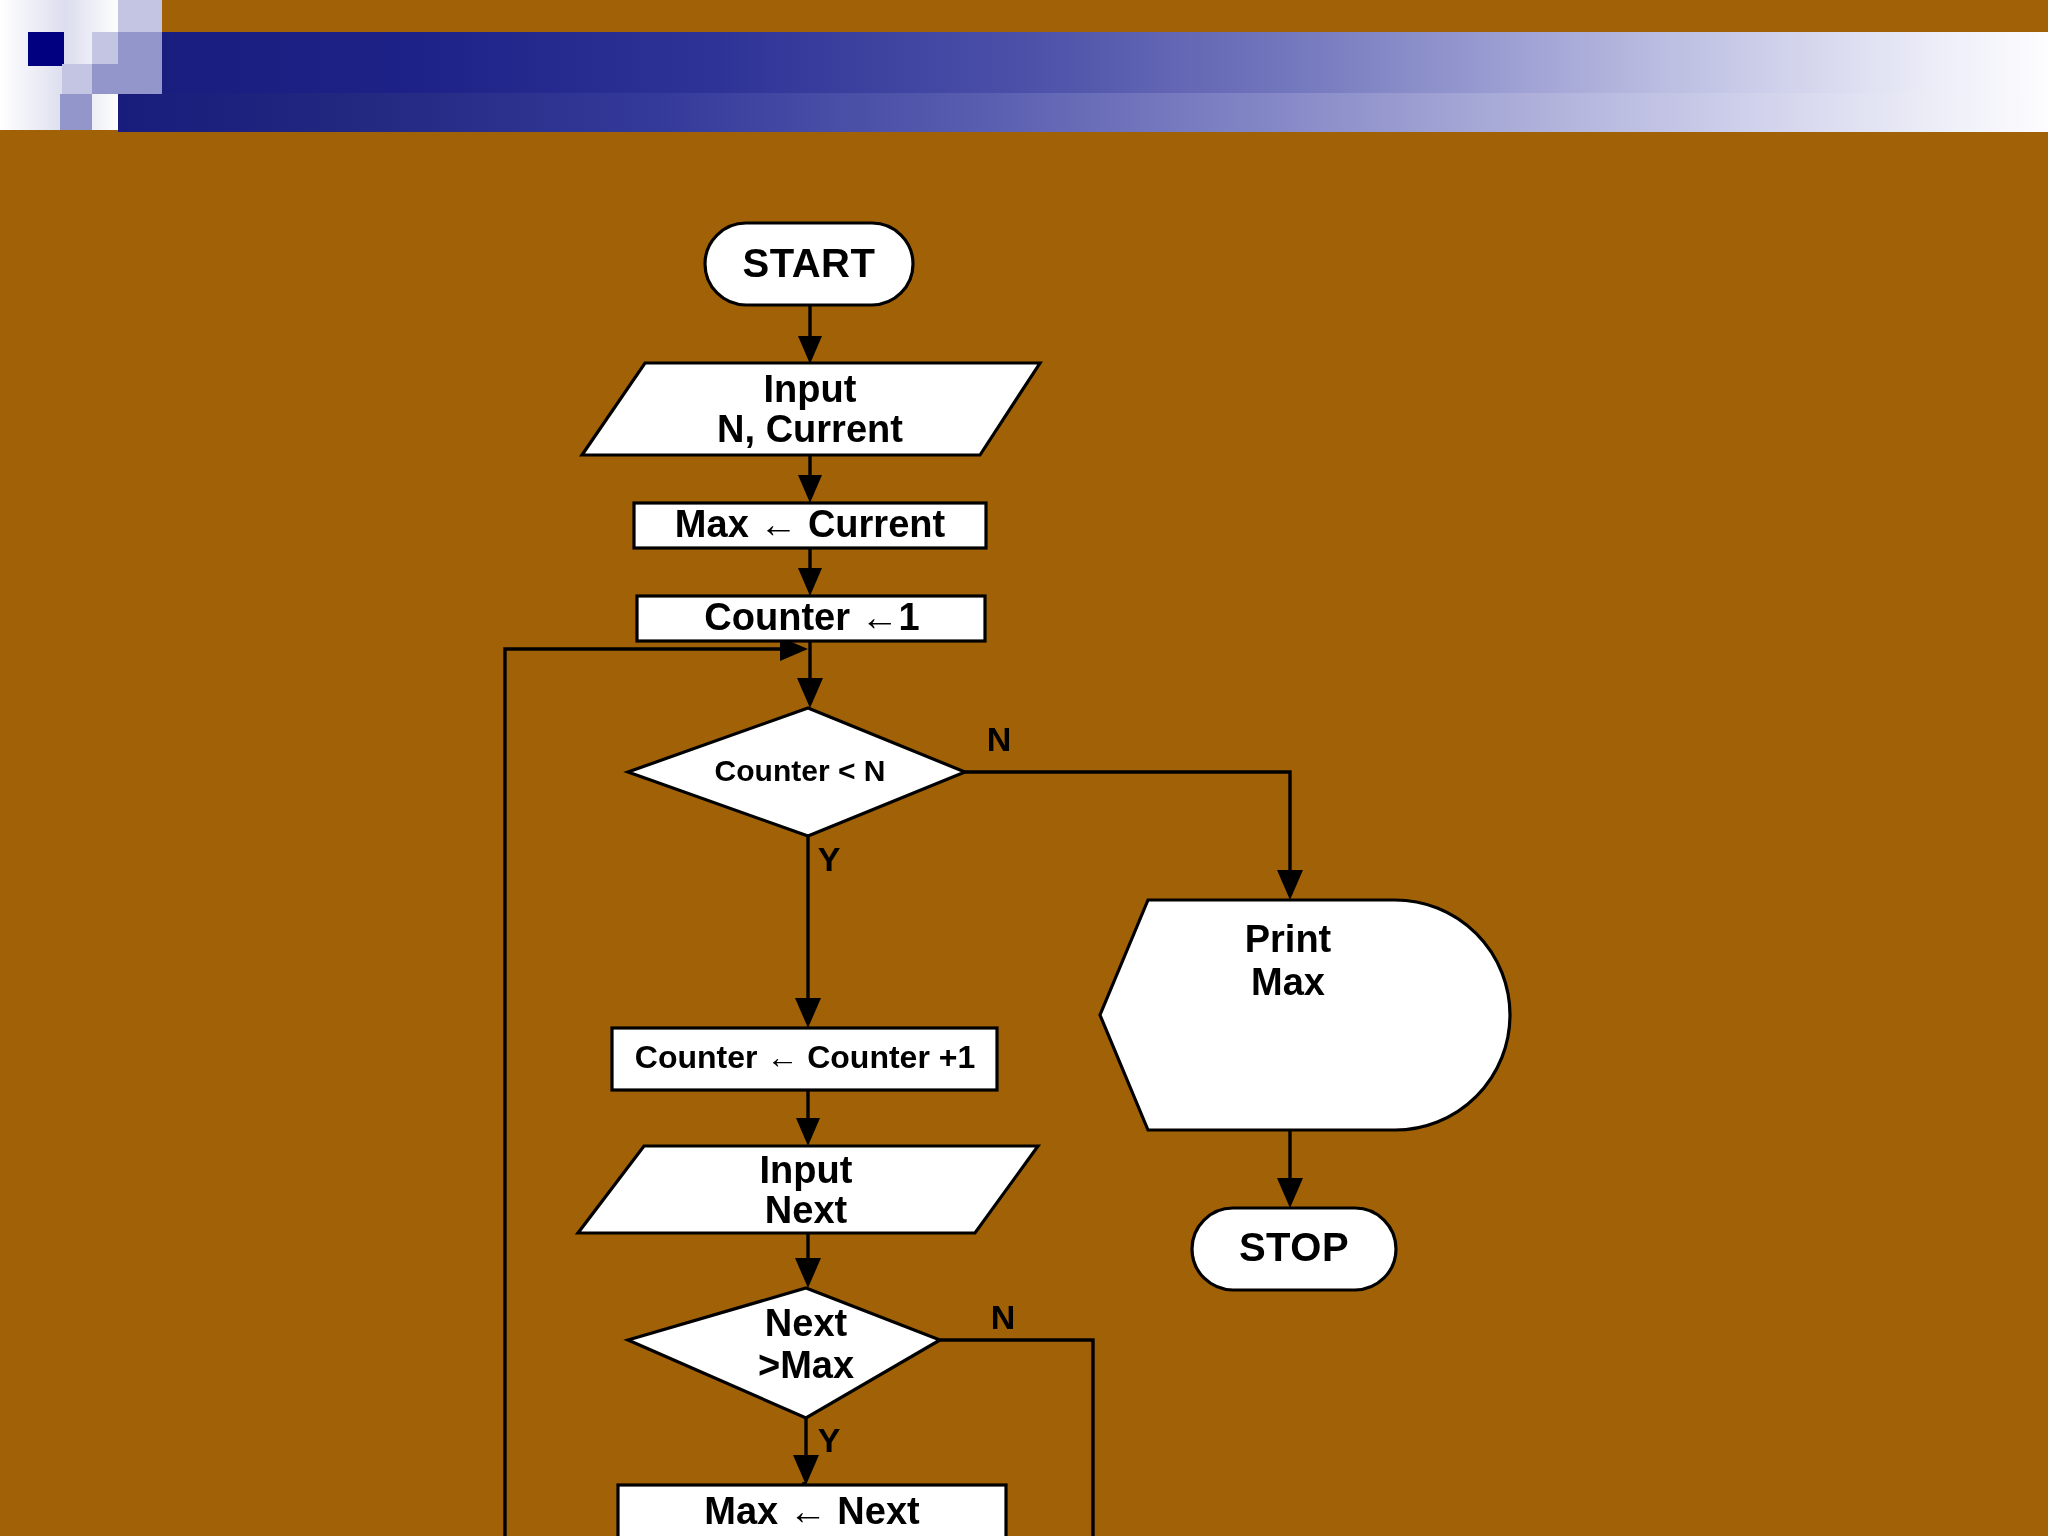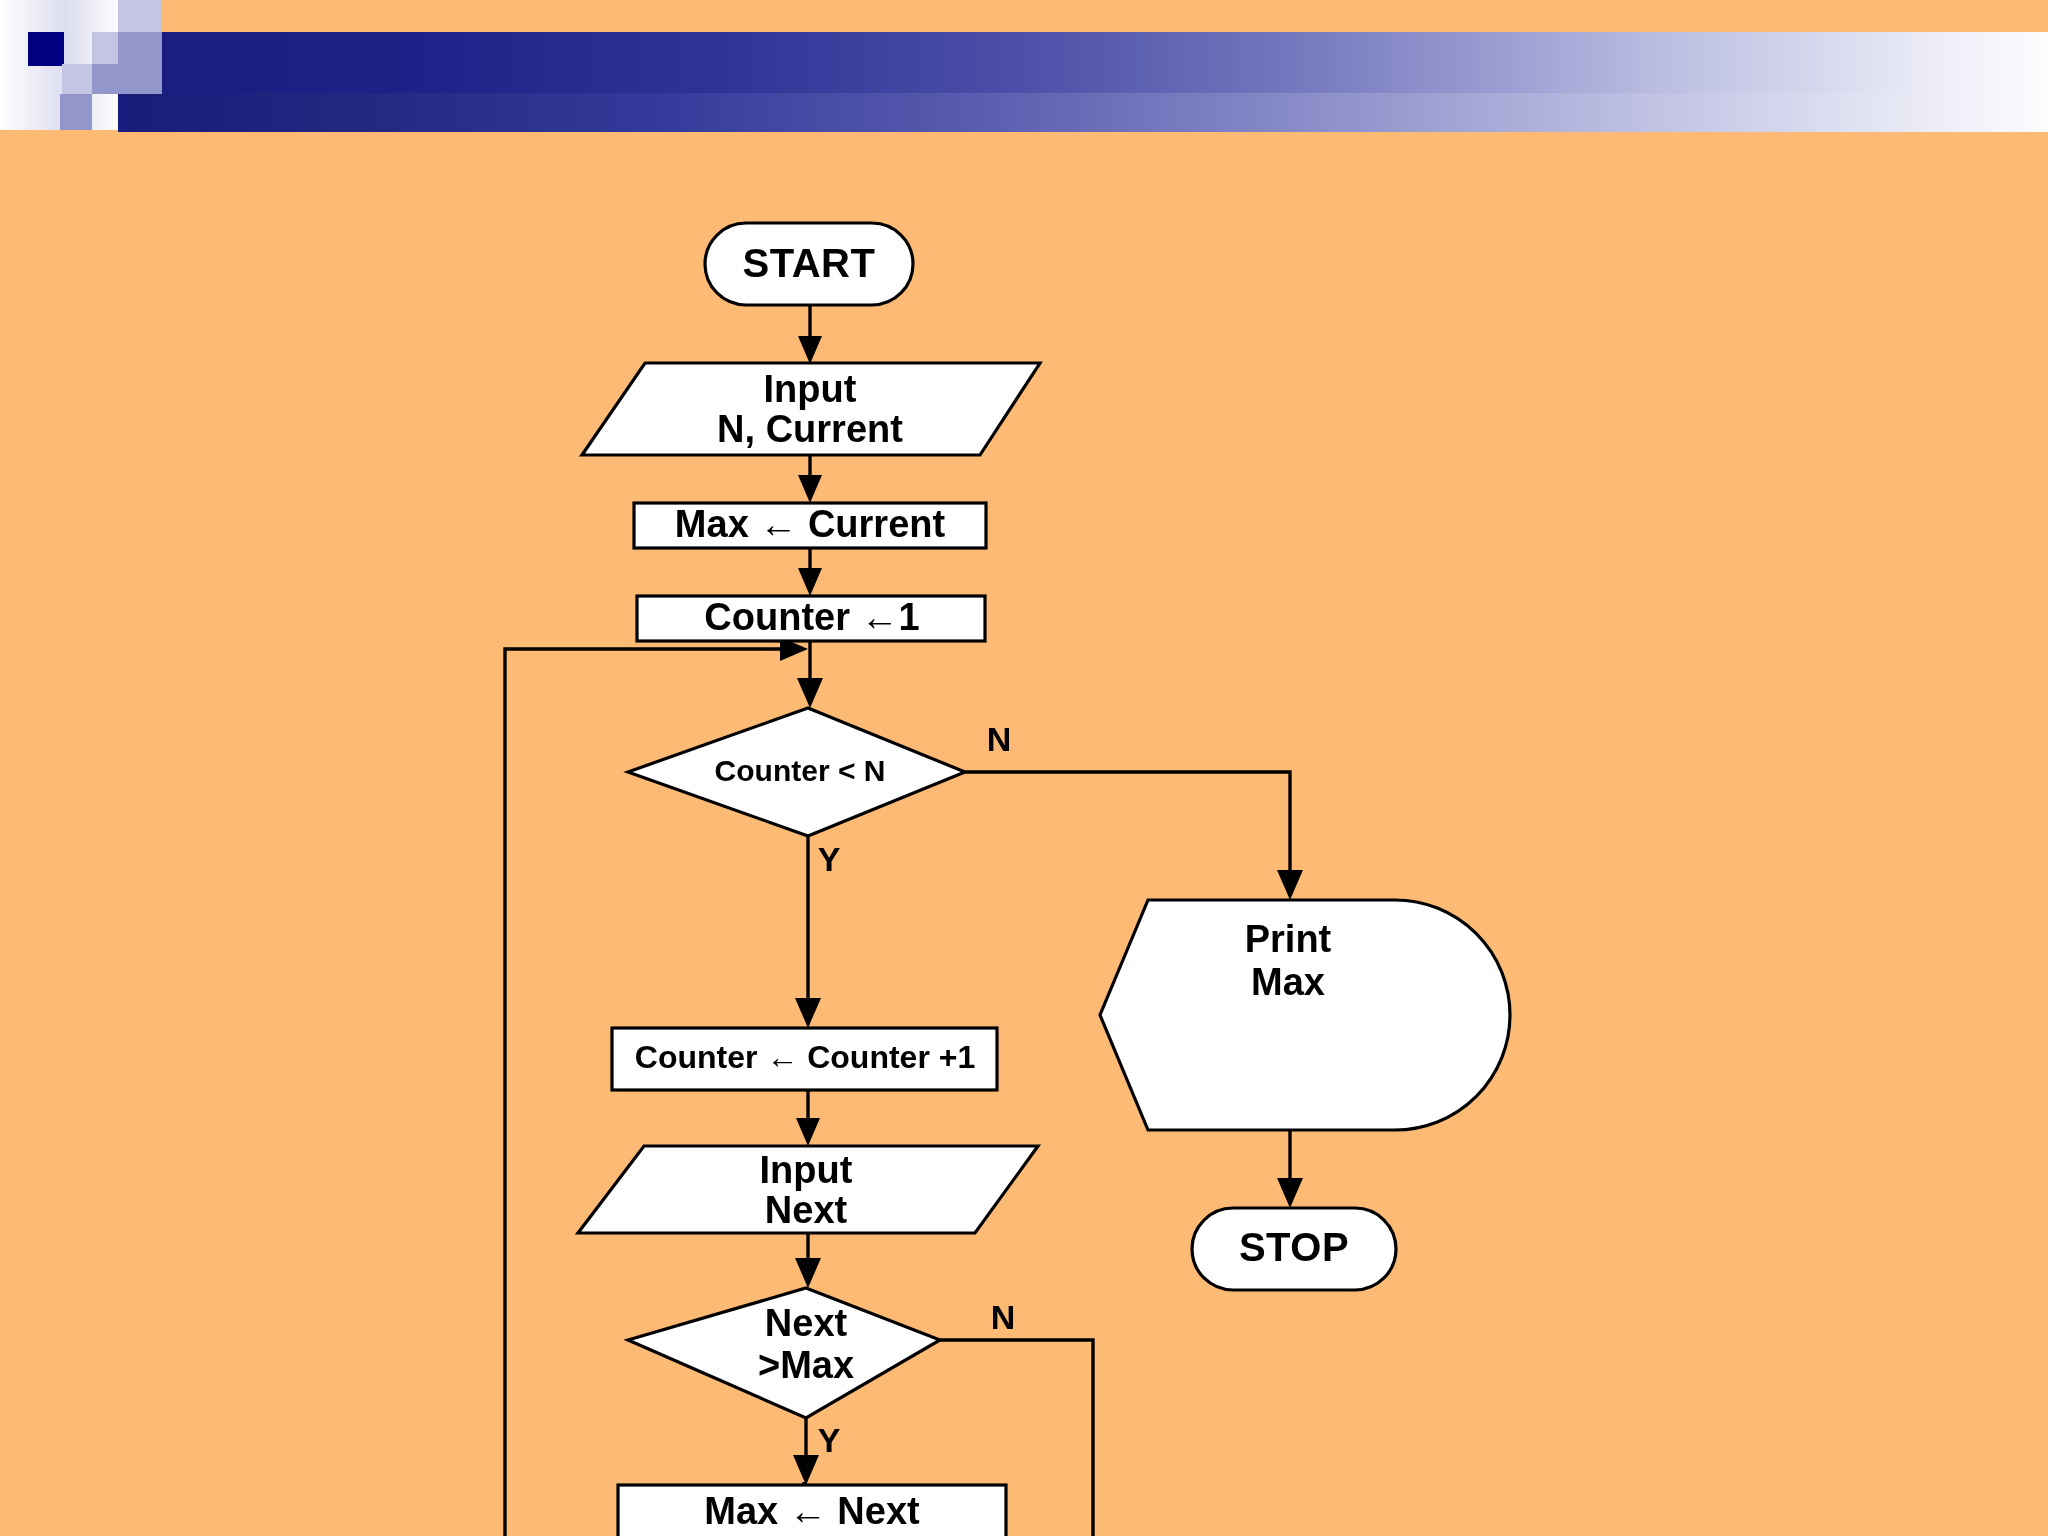--- a/index.html
+++ b/index.html
@@ -12,21 +12,21 @@
     height: 1536px;
     overflow: hidden;
     font-family: "Liberation Sans", sans-serif;
     position: relative;
   }
 
   
   #slide {
     position: absolute;
     inset: 0;
-    background: #fdba74;
+    background: #a16207;
   }
 
   
   #banner {
     position: absolute;
     left: 0;
     top: 0;
     width: 2048px;
     height: 130px;
   }

